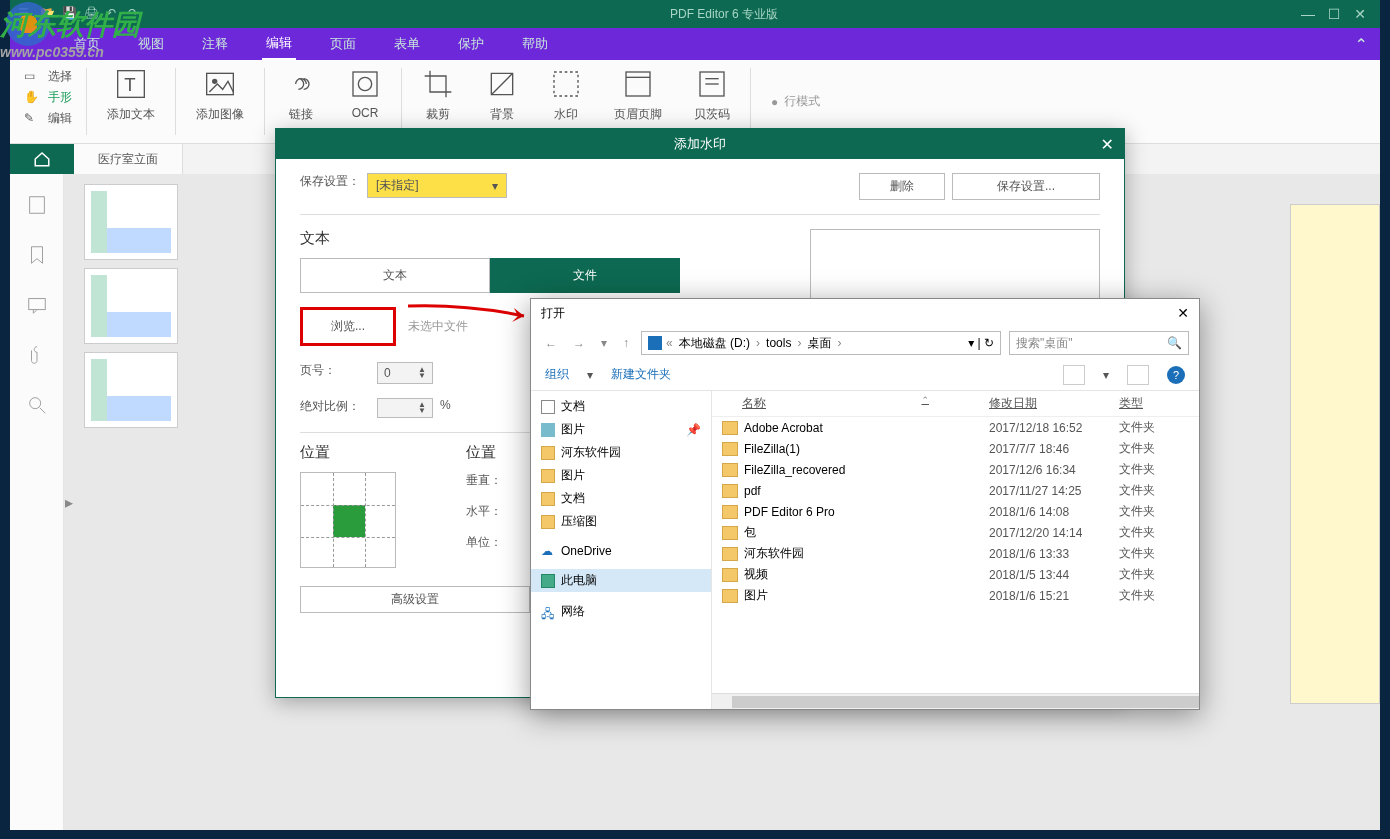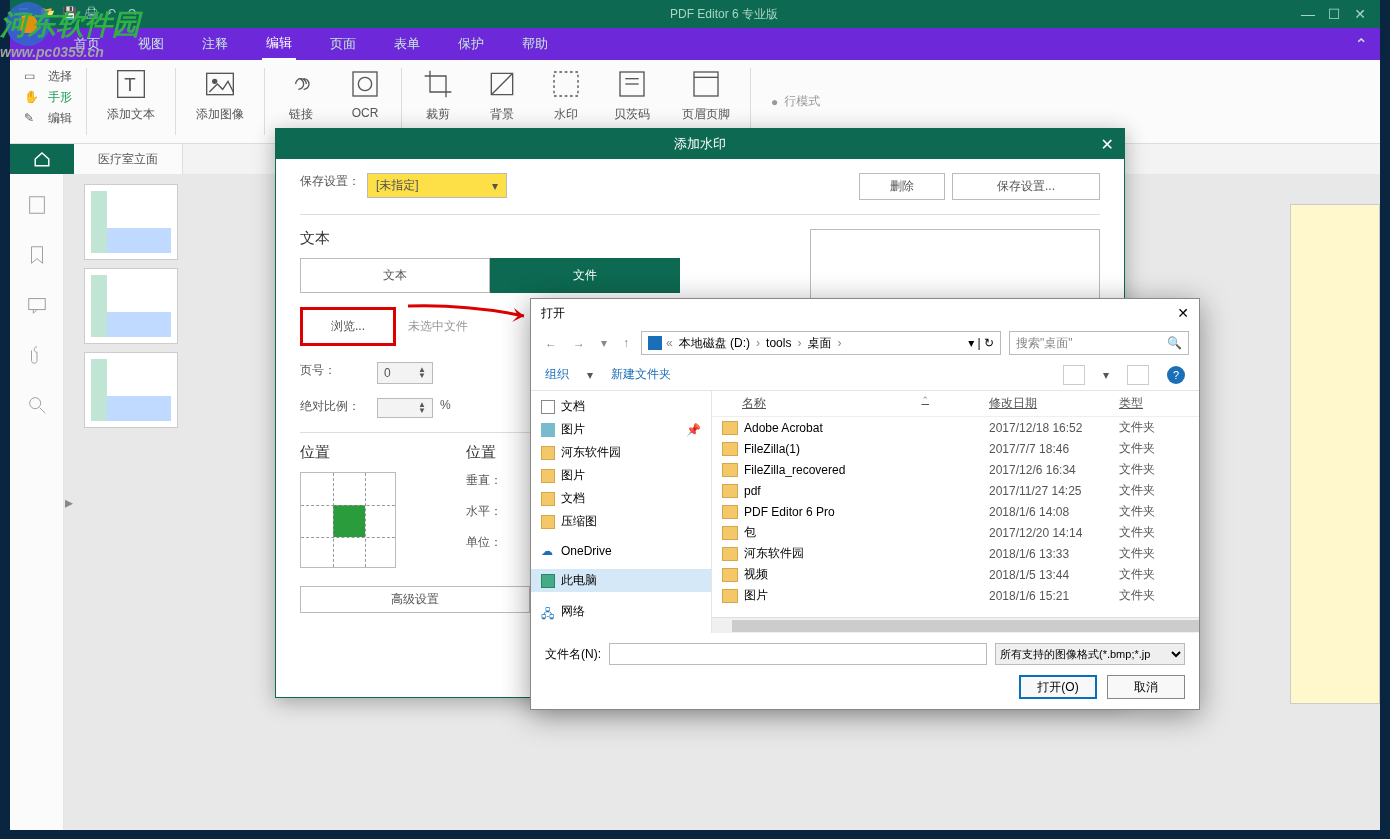--- a/index.html
+++ b/index.html
@@ -208,31 +208,31 @@
       </div>
     <div class="tool-big">
         <svg class="icon" viewBox="0 0 24 24">
           <rect x="3" y="3" width="18" height="18" fill="none" stroke="#555" stroke-dasharray="2"></rect>
         </svg>
         <span>水印</span>
       </div>
     <div class="tool-big">
         <svg class="icon" viewBox="0 0 24 24">
           <rect x="3" y="3" width="18" height="18" fill="none" stroke="#555"></rect>
+          <line x1="3" y1="7" x2="21" y2="7" stroke="#555"></line>
+        </svg>
+        <span>页眉页脚</span>
+      </div>
+    <div class="tool-big">
+        <svg class="icon" viewBox="0 0 24 24">
+          <rect x="3" y="3" width="18" height="18" fill="none" stroke="#555"></rect>
           <line x1="7" y1="8" x2="17" y2="8" stroke="#555"></line>
           <line x1="7" y1="12" x2="17" y2="12" stroke="#555"></line>
         </svg>
         <span>贝茨码</span>
-      </div>
-    <div class="tool-big">
-        <svg class="icon" viewBox="0 0 24 24">
-          <rect x="3" y="3" width="18" height="18" fill="none" stroke="#555"></rect>
-          <line x1="3" y1="7" x2="21" y2="7" stroke="#555"></line>
-        </svg>
-        <span>页眉页脚</span>
       </div>
     <div class="sep"></div>
     <div class="mode">
         <span>●</span>
         <span>行模式</span>
       </div>
   </div>
 
   <div class="tabbar">
     <div class="home-tab">
@@ -495,30 +495,19 @@
           <div class="fd-row">
             <span class="ficon"></span>
             <span class="col-name">图片</span>
             <span class="col-date">2018/1/6 15:21</span>
             <span class="col-type">文件夹</span>
           </div>
         </div>
       <div class="fd-scroll"></div>
     </div>
   </div>
-  <div class="fd-footer">
-    <div class="fd-fname">
-      <span>文件名(N):</span>
-      <input type="text" style="">
-      <select><option>所有支持的图像格式(*.bmp;*.jp</option></select>
-    </div>
-    <div class="fd-buttons">
-      <button class="primary">打开(O)</button>
-      <button>取消</button>
-    </div>
-  </div>
 </div>
 
 <div class="logo-circle"></div>
 <div class="watermark">
   <span>河东软件园</span>
   <span class="sub">www.pc0359.cn</span>
 </div>
 
 </body></html>

